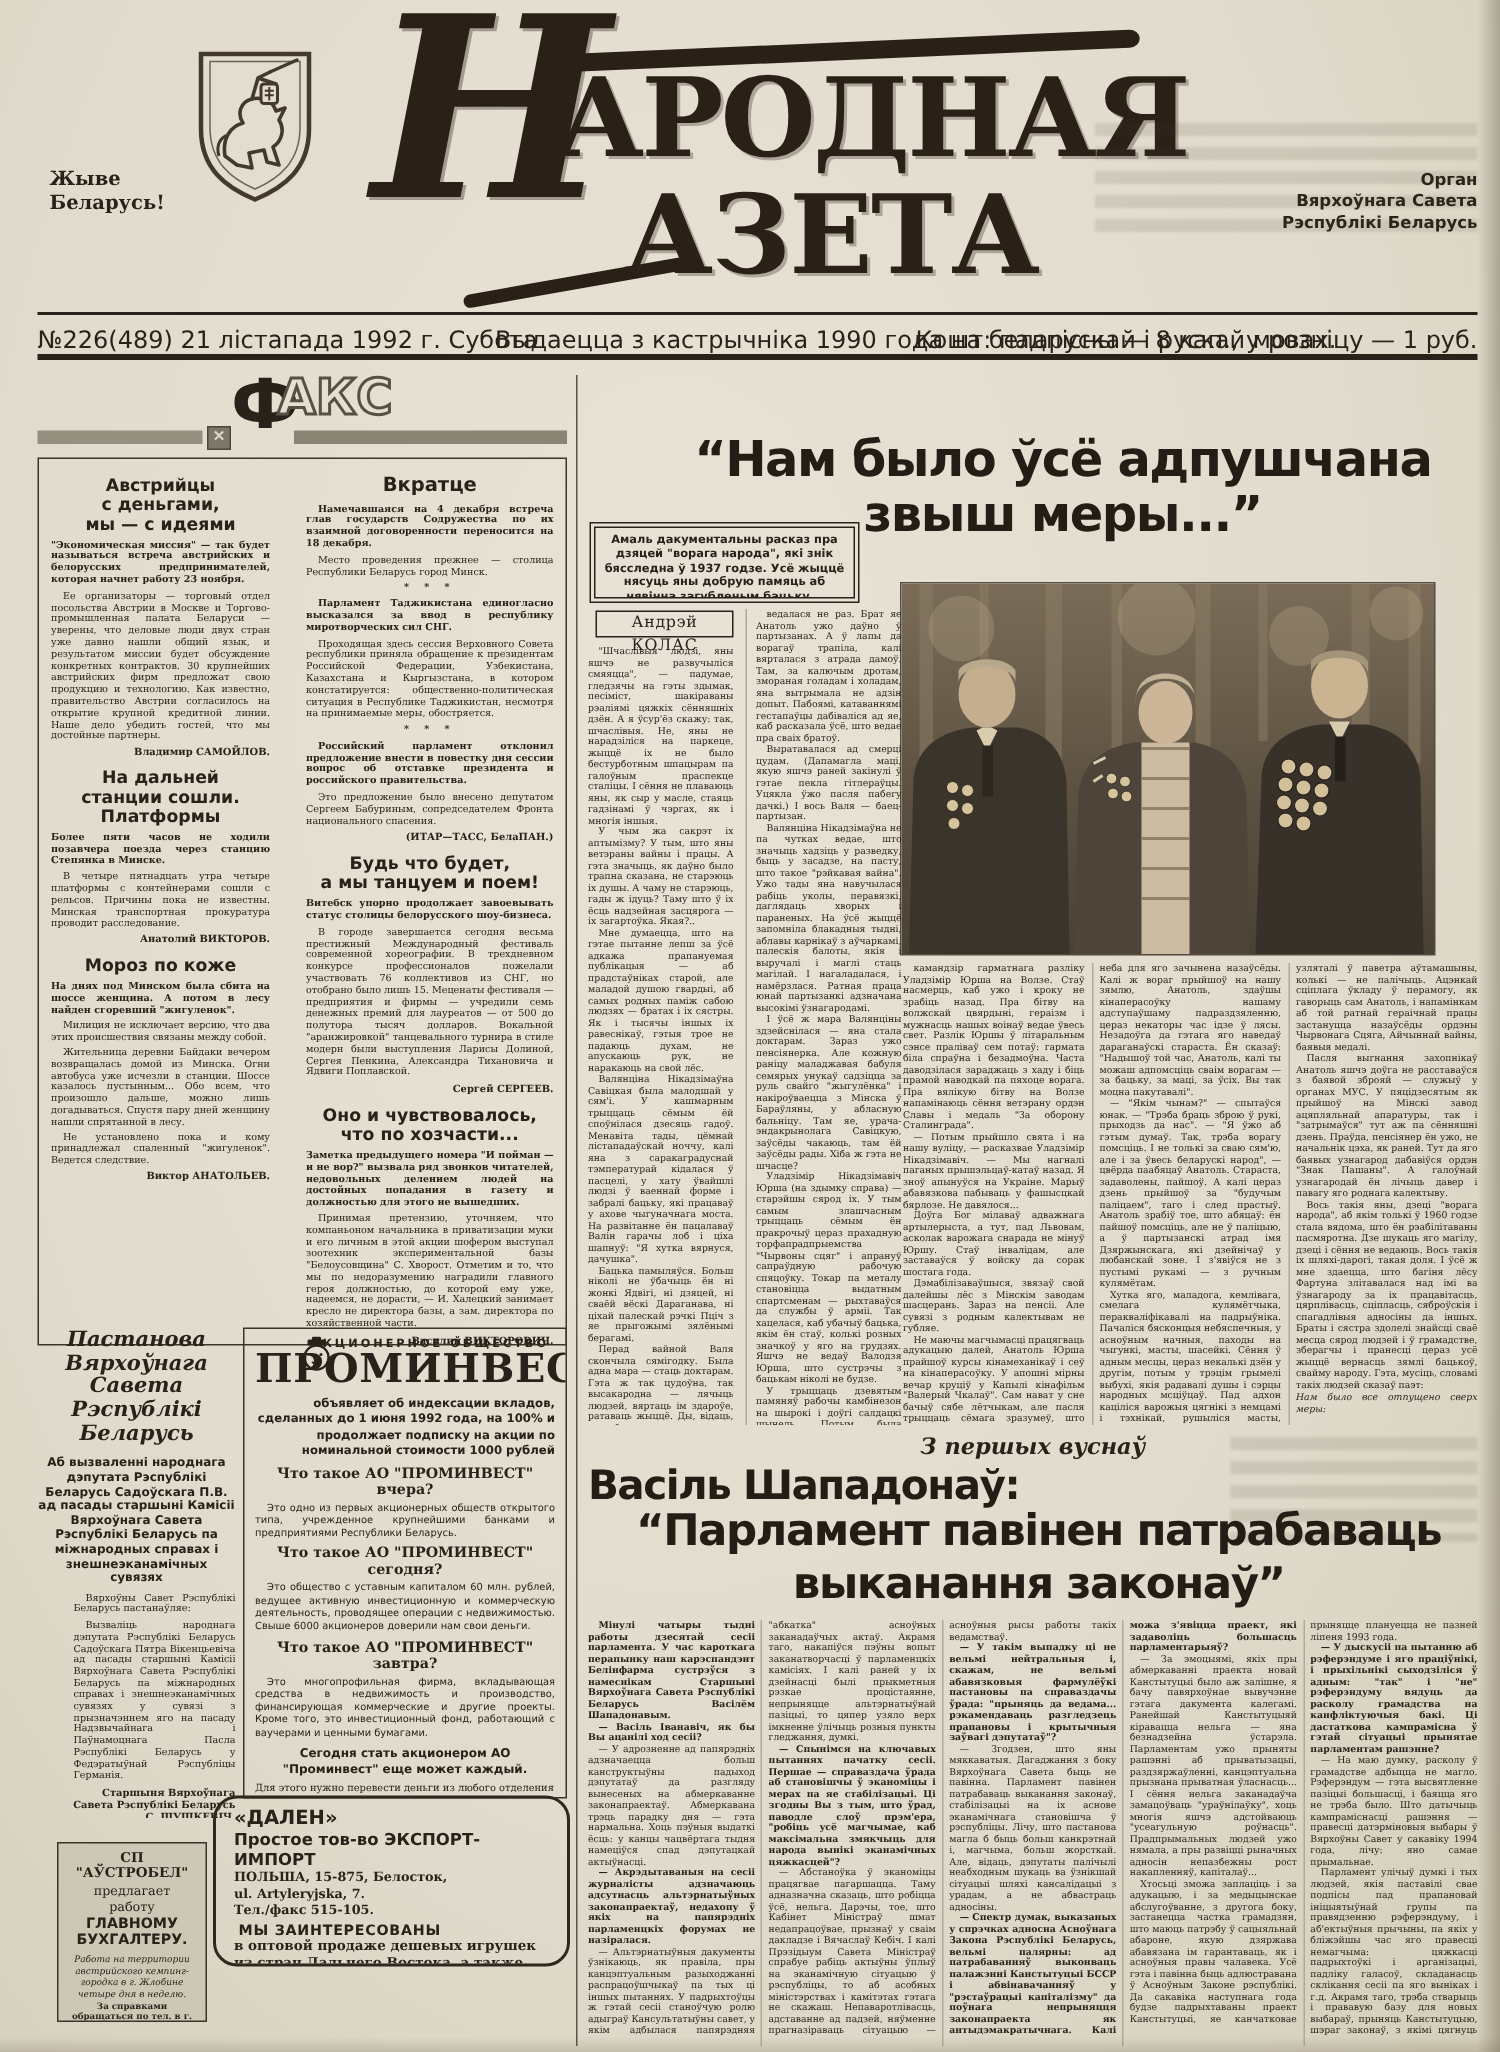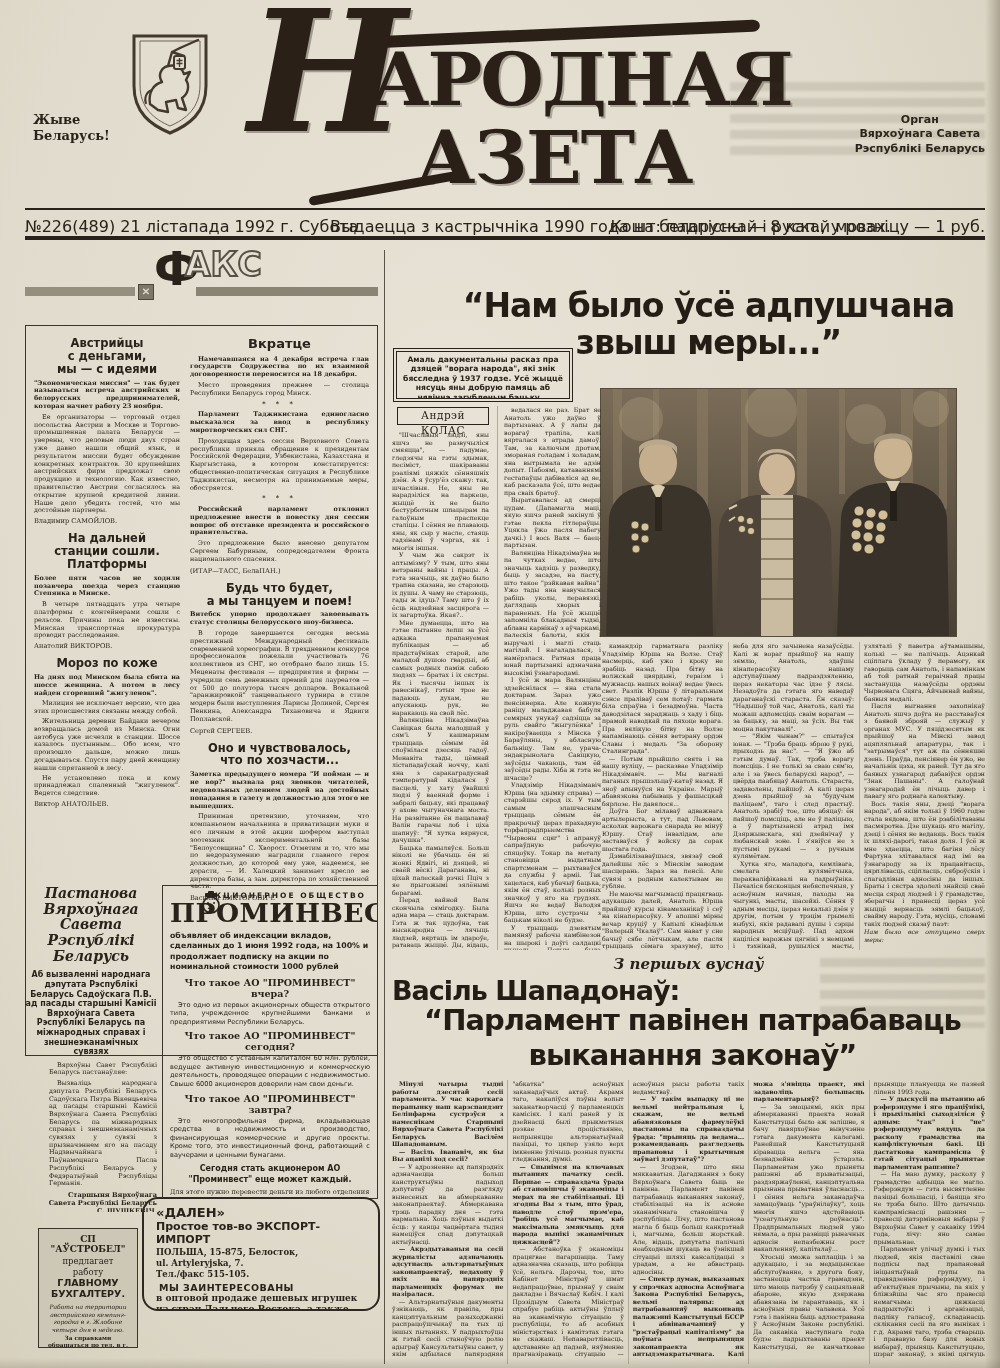--- a/index.html
+++ b/index.html
@@ -19,67 +19,67 @@
   .crest{position:absolute;left:128px;top:32px;}
   .mast{position:absolute;left:248px;top:2px;width:620px;height:206px;color:#2b2018;}
   .mast-initial{position:absolute;left:0;top:-14px;font-size:168px;line-height:1;font-style:italic;font-weight:bold;
     text-shadow:2px 2px 0 rgba(43,32,24,.35);}
   .mast-l1{position:absolute;left:122px;top:34px;font-size:73px;font-weight:bold;letter-spacing:-2px;text-transform:uppercase;
     text-shadow:2px 2px 0 rgba(43,32,24,.3);}
   .mast-l2{position:absolute;left:168px;top:112px;font-size:73px;font-weight:bold;letter-spacing:-1px;text-transform:uppercase;
     text-shadow:2px 2px 0 rgba(43,32,24,.3);}
   .swash-top{position:absolute;left:120px;top:26px;width:392px;height:12px;background:#2b2018;border-radius:7px/6px;transform:rotate(-2.5deg);}
   .swash-tail{position:absolute;left:60px;top:182px;width:150px;height:9px;background:#2b2018;border-radius:6px;transform:rotate(-10deg);}
-  .organ{position:absolute;right:15px;top:113px;text-align:center;font-family:"DejaVu Sans",sans-serif;
+  .organ{position:absolute;right:15px;top:113px;text-align:right;font-family:"DejaVu Sans",sans-serif;
     font-weight:bold;font-size:11px;line-height:1.3;white-space:pre-line;}
   .dateline{position:absolute;left:25px;right:15px;top:213px;height:22px;
     font-family:"DejaVu Sans",sans-serif;font-weight:normal;font-size:16px;}
   .dl-issue{position:absolute;left:0;top:4px;}
   .dl-edition{position:absolute;left:305px;top:4px;}
   .dl-price{position:absolute;right:0;top:4px;}
 
   
   .faks-logo{position:absolute;left:138px;top:248px;width:250px;height:48px;}
   .faks-f{position:absolute;left:16px;top:-2px;font-family:"DejaVu Sans",sans-serif;font-weight:bold;font-size:46px;line-height:1;}
   .faks-rest{position:absolute;left:47px;top:0;font-family:"DejaVu Sans",sans-serif;font-weight:bold;font-size:33px;line-height:1;
     color:#e4dfd2;-webkit-text-stroke:2px #575045;text-stroke:2px #575045;}
   .faks-bar-l{position:absolute;left:25px;top:287px;width:110px;height:9px;background:#958f80;}
   .faks-bar-icon{position:absolute;left:138px;top:284px;width:14px;height:14px;background:#7d776a;border:1px solid #4c463b;
     color:#ddd8c9;font-size:10px;line-height:13px;text-align:center;font-weight:bold;}
   .faks-bar-r{position:absolute;left:196px;top:287px;width:182px;height:9px;background:#8a8475;}
-  .faks-box{position:absolute;left:25px;top:305px;width:353px;height:731px;border:1.5px solid #3b342a;
-    box-sizing:border-box;padding:4px 8px;display:flex;gap:10px;overflow:hidden;margin-top:20px;}
+  .faks-box{position:absolute;left:25px;top:305px;width:353px;height:592px;border:1.5px solid #3b342a;
+    box-sizing:border-box;padding:4px 8px;display:flex;gap:24px;overflow:hidden;}
   .fcolA{width:146px;flex:none;}
   .fcolB{flex:1;}
   .fa-title{font-family:"DejaVu Sans",sans-serif;font-weight:bold;text-align:center;font-size:11.5px;
     line-height:1.12;margin:7px 0 4px;white-space:pre-line;}
   .fa-lead{font-weight:bold;font-size:6.4px;line-height:7.8px;text-align:justify;margin:0 0 3px;}
   .fa-body{font-size:6.4px;line-height:7.8px;text-align:justify;}
   .fa-body p{margin:0 0 2px;text-indent:8px;}
   .fa-body p.p-b{font-weight:bold;}
   .fa-body p.p-stars{text-align:center;text-indent:0;font-weight:bold;letter-spacing:4px;margin:1px 0;}
-  .fa-author{font-weight:normal;font-size:6.6px;margin:2px 0 2px;}
+  .fa-author{text-align:right;font-weight:bold;font-size:6.6px;margin:2px 0 2px;}
   .fcolB .fa-body p{margin-bottom:3px;}
 
   
   .postanova{position:absolute;left:25px;top:886px;width:132px;height:326px;overflow:hidden;}
   .po-title{font-style:italic;font-weight:bold;font-size:14px;line-height:1.12;text-align:center;margin:0 0 6px;white-space:pre-line;}
   .po-sub{font-family:"DejaVu Sans",sans-serif;font-weight:bold;font-size:8px;line-height:1.2;text-align:center;margin:0 0 5px;}
   .po-body{font-size:6.4px;line-height:7.7px;text-align:justify;margin-left:24px;}
   .po-body p{margin:0 0 3px;text-indent:8px;}
   .po-sign{font-weight:bold;font-size:6.6px;text-align:right;line-height:1.25;margin:2px 0;}
   .po-meta{font-size:7px;margin:3px 0 0;font-weight:bold;}
 
   
   .prominvest{position:absolute;left:162px;top:885px;width:216px;height:314px;border:1.5px solid #3b342a;
     box-sizing:border-box;padding:5px 7px;overflow:hidden;}
   .pi-type{font-family:"DejaVu Sans",sans-serif;font-weight:bold;font-size:7.5px;letter-spacing:2px;text-align:right;margin:0 4px 0 0;}
   .pi-name{position:relative;font-weight:bold;font-size:26.5px;letter-spacing:.5px;text-align:center;line-height:1;margin:0 0 4px;}
   .pi-mascot{position:absolute;left:30px;top:-9px;}
-  .pi-announce{font-family:"DejaVu Sans",sans-serif;font-weight:bold;font-size:7.8px;line-height:1.35;text-align:left;margin:0 0 4px;}
+  .pi-announce{font-family:"DejaVu Sans",sans-serif;font-weight:bold;font-size:7.8px;line-height:1.35;text-align:right;margin:0 0 4px;}
   .pi-q{font-weight:bold;font-size:9.5px;text-align:center;margin:4px 0 2px;}
   .pi-a{font-family:"DejaVu Sans",sans-serif;font-size:6.6px;line-height:1.3;text-align:justify;margin:0;text-indent:8px;}
   .pi-cta{font-family:"DejaVu Sans",sans-serif;font-weight:bold;font-size:8px;line-height:1.3;text-align:center;margin:5px 0 3px;}
   .pi-how{font-size:6.6px;line-height:1.35;margin:0;}
 
   
   .austrobel{position:absolute;left:38px;top:1228px;width:100px;height:120px;background:#cdc7b6;border:1.5px solid #3b342a;
     box-sizing:border-box;padding:4px 5px;text-align:center;overflow:hidden;}
   .ab-name{font-weight:bold;font-size:9px;margin:1px 0 2px;}
   .ab-offer{font-size:8.5px;line-height:1.25;white-space:pre-line;margin:0 0 1px;}

